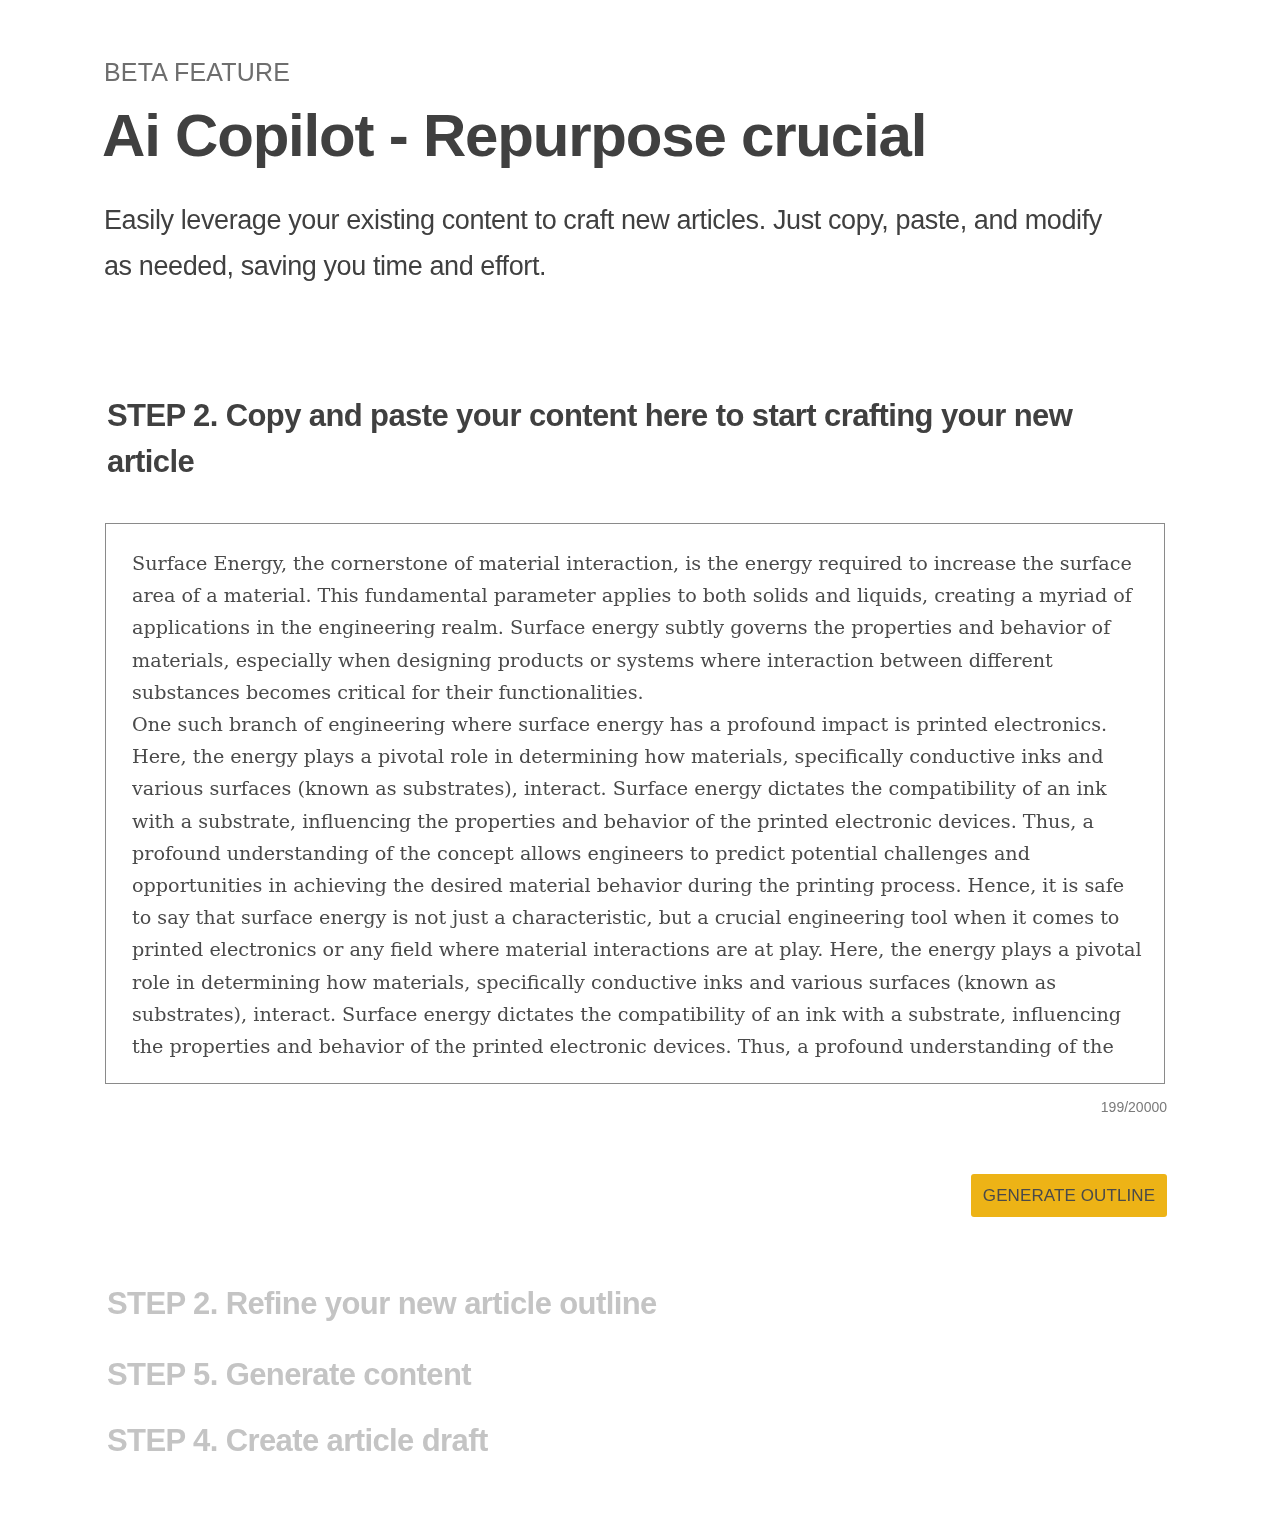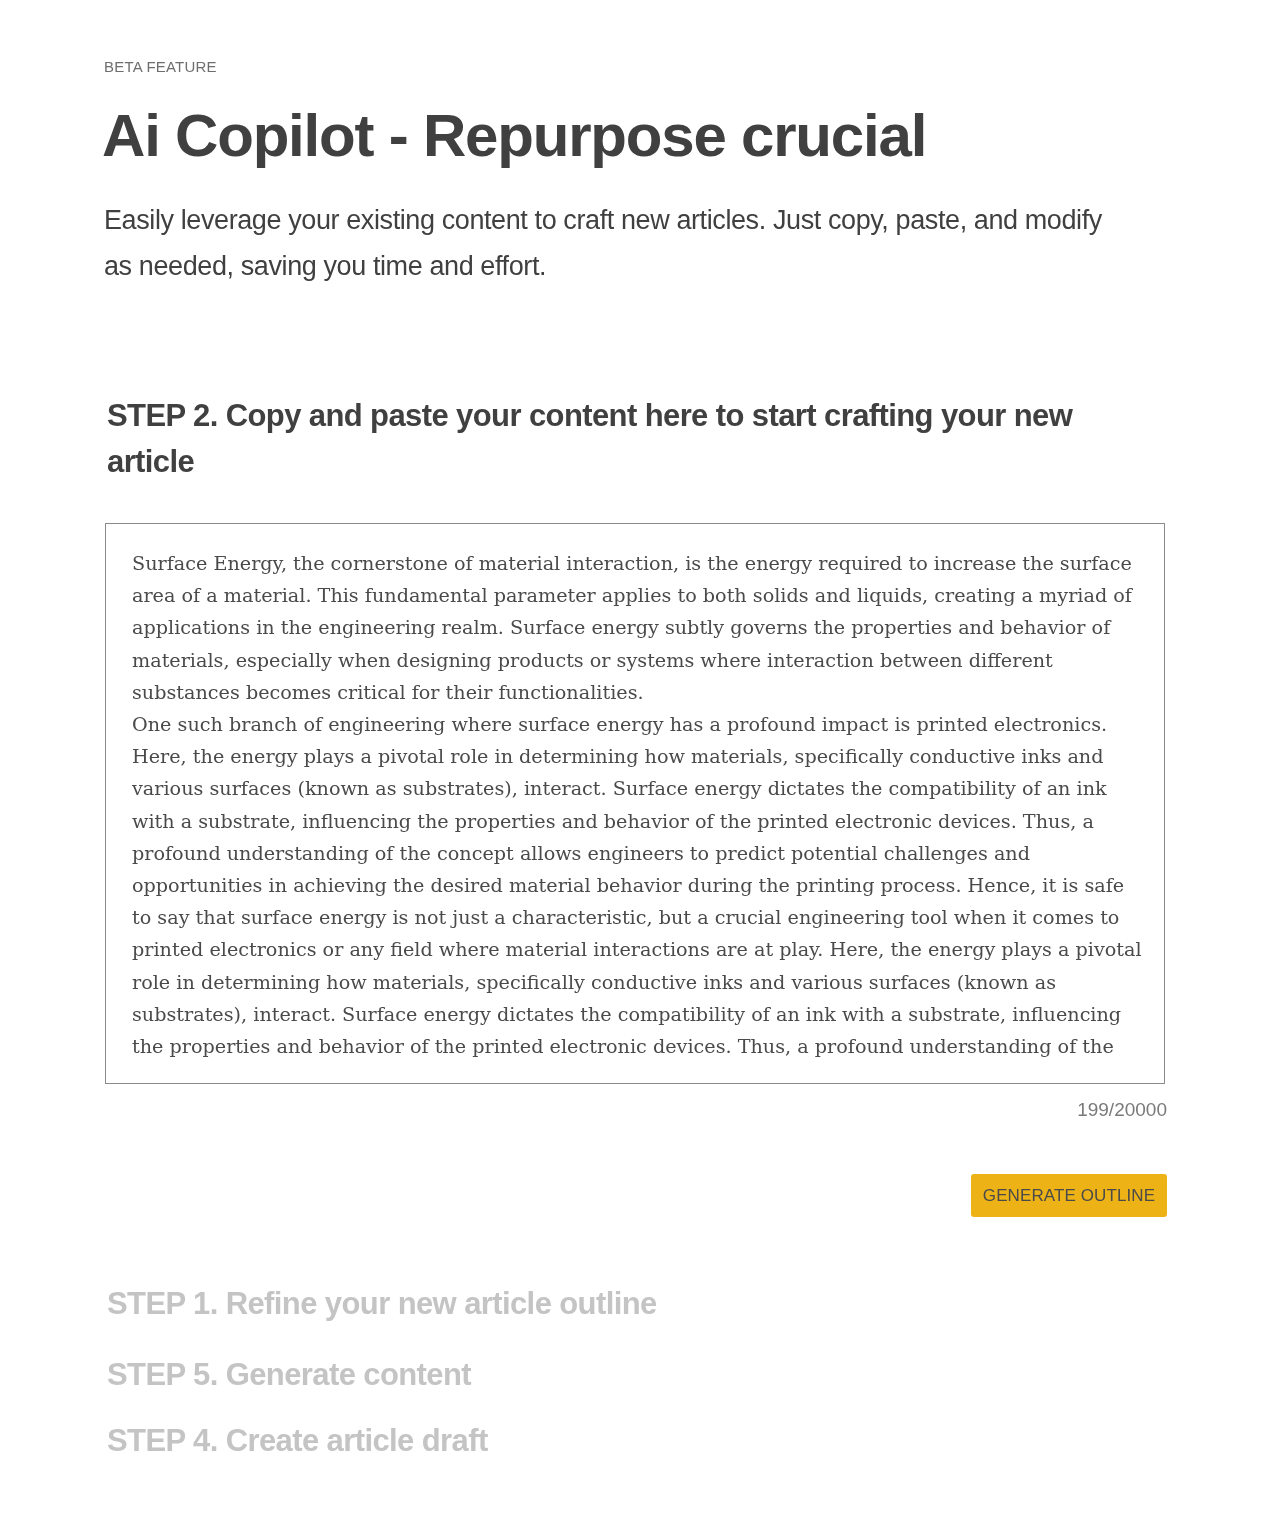--- a/index.html
+++ b/index.html
@@ -18,21 +18,21 @@
     .page {
       position: absolute;
       left: 104px;
       top: 0;
       width: 1063px;
     }
     .beta-label {
       position: absolute;
       left: 0;
       top: 58px;
-      font-size: 15px;
+      font-size: 25px;
       letter-spacing: 0.2px;
       color: #6e6e6e;
       text-transform: uppercase;
       white-space: nowrap;
     }
     .page-title {
       position: absolute;
       left: -2px;
       top: 96px;
       margin: 0;
@@ -103,21 +103,21 @@
       font-size: 19.2px;
       line-height: 32.2px;
       color: #4a4a4a;
       overflow: hidden;
       white-space: pre-wrap;
     }
     .char-counter {
       position: absolute;
       right: 0;
       top: 1099px;
-      font-size: 19px;
+      font-size: 14px;
       color: #7a7a7a;
       white-space: nowrap;
     }
     .generate-button {
       position: absolute;
       right: 0;
       top: 1174px;
       width: 196px;
       height: 43px;
       border: none;
@@ -148,19 +148,19 @@
 
   <div class="content-box">
     <textarea class="content-textarea" style="">Surface Energy, the cornerstone of material interaction, is the energy required to increase the surface area of a material. This fundamental parameter applies to both solids and liquids, creating a myriad of applications in the engineering realm. Surface energy subtly governs the properties and behavior of materials, especially when designing products or systems where interaction between different substances becomes critical for their functionalities.
 One such branch of engineering where surface energy has a profound impact is printed electronics. Here, the energy plays a pivotal role in determining how materials, specifically conductive inks and various surfaces (known as substrates), interact. Surface energy dictates the compatibility of an ink with a substrate, influencing the properties and behavior of the printed electronic devices. Thus, a profound understanding of the concept allows engineers to predict potential challenges and opportunities in achieving the desired material behavior during the printing process. Hence, it is safe to say that surface energy is not just a characteristic, but a crucial engineering tool when it comes to printed electronics or any field where material interactions are at play. Here, the energy plays a pivotal role in determining how materials, specifically conductive inks and various surfaces (known as substrates), interact. Surface energy dictates the compatibility of an ink with a substrate, influencing the properties and behavior of the printed electronic devices. Thus, a profound understanding of the c...</textarea>
   </div>
 
   <div class="char-counter">199/20000</div>
 
   <button class="generate-button">GENERATE OUTLINE</button>
 
-  <h2 class="step-heading disabled step-2">STEP 1. Refine your new article outline</h2>
+  <h2 class="step-heading disabled step-2">STEP 2. Refine your new article outline</h2>
 
   <h2 class="step-heading disabled step-3">STEP 5. Generate content</h2>
 
   <h2 class="step-heading disabled step-4">STEP 4. Create article draft</h2>
 
 </div>
 
 </body></html>

